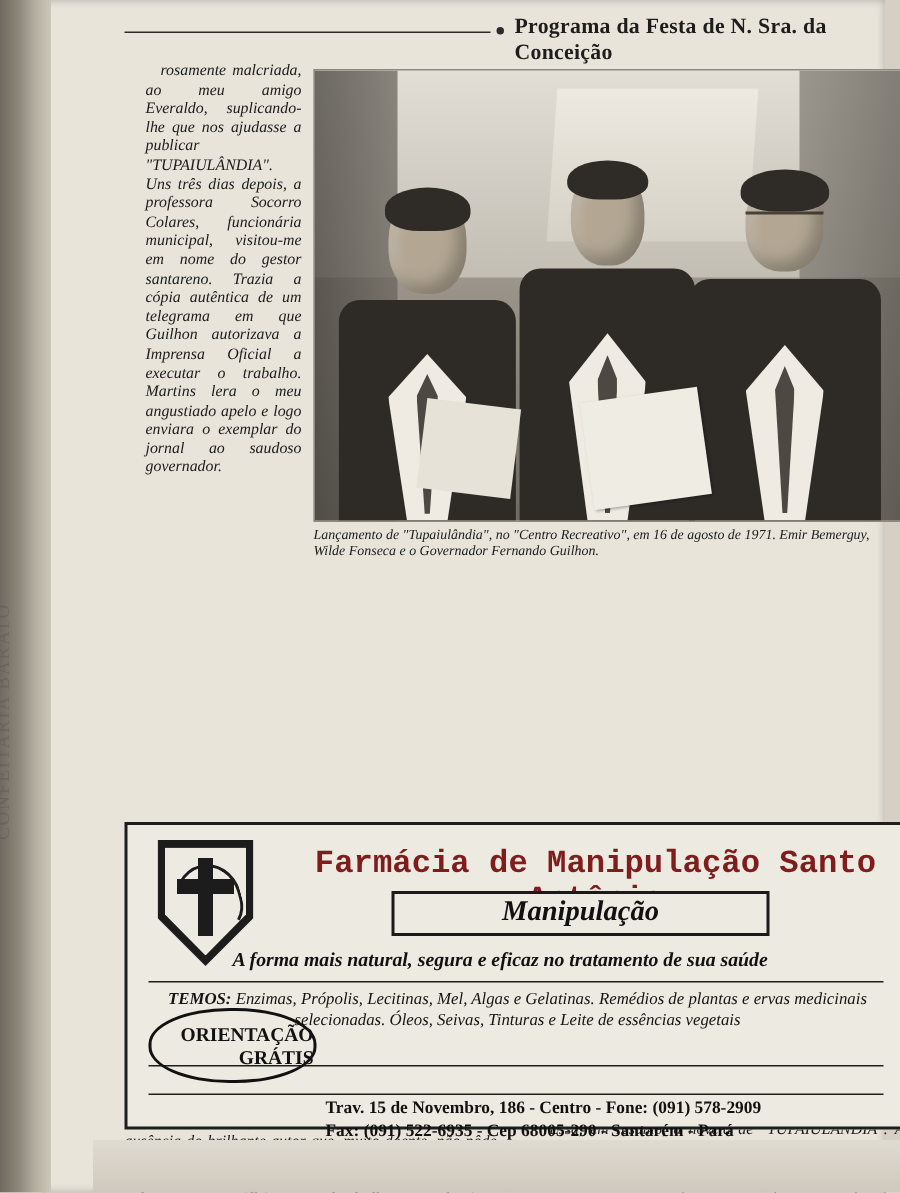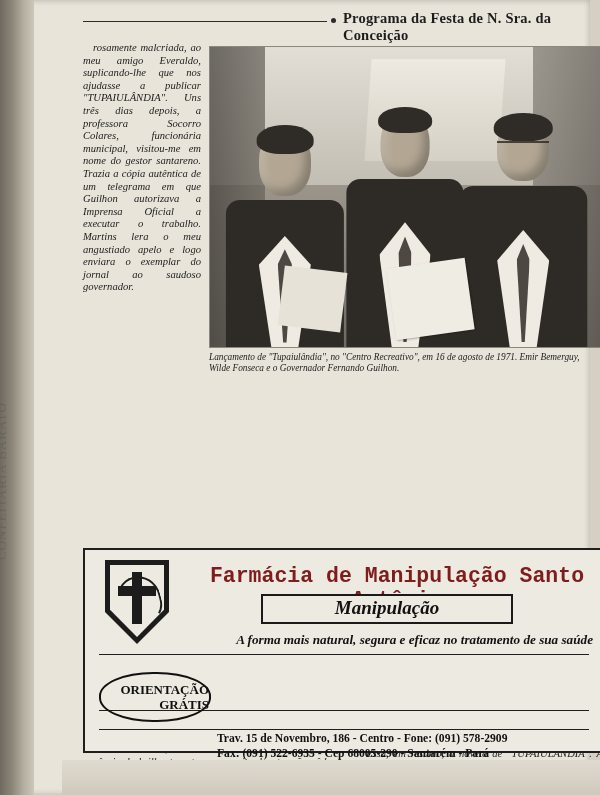--- a/index.html
+++ b/index.html
@@ -62,21 +62,21 @@
   }
   
   .top-block{position:relative;width:520px;}
   .col-left{
     position:absolute;left:0;top:0;width:118px;
     font-size:10.6px;line-height:12.6px;
     text-align:justify;
     font-style:italic;
     color:#1b1b1b;
   }
-  .col-left p{margin:0 0 0 0;text-indent:10px;}
+  .col-left p{margin:0 0 0 14px;text-indent:10px;}
   .photo-wrap{
     position:absolute;left:126px;top:4px;width:394px;
   }
   .photo{
     width:394px;height:300px;
     background:#b9b4aa;
     position:relative;overflow:hidden;
     border:1px solid #8d887e;
   }
   .photo .bg{
@@ -233,21 +233,21 @@
     border:2px solid #1a1a1a;
     background:#edeae1;
     text-align:center;
     padding:1px 0 3px 0;
   }
   .homeo{
     font-size:19px;font-style:italic;font-weight:bold;color:#111;
   }
   .ad-sub{
     position:absolute;left:70px;top:82px;width:438px;
-    text-align:right;
+    text-align:left;
     font-size:13.2px;font-weight:bold;font-style:italic;color:#111;
   }
   .ad-rule{
     position:absolute;left:14px;width:490px;height:1px;background:#1e1e1e;
   }
   .rule1{top:104px;}
   .rule2{top:160px;}
   .rule3{top:179px;}
   .temos{
     position:absolute;left:18px;top:110px;width:484px;
@@ -368,20 +368,24 @@
         <div class="ad-title">Farmácia de Manipulação Santo Antônio</div>
 
         <div class="homeo-wrap">
           <div class="homeo">Manipulação</div>
         </div>
 
         <div class="ad-sub">A forma mais natural, segura e eficaz no tratamento de sua saúde</div>
 
         <div class="ad-rule rule1"></div>
 
+        <div class="temos">
+          <b>TEMOS:</b>
+          <span>Enzimas, Própolis, Lecitinas, Mel, Algas e Gelatinas. Remédios de plantas e ervas medicinais selecionadas. Óleos, Seivas, Tinturas e Leite de essências vegetais</span>
+        </div>
 
         <div class="ad-rule rule2"></div>
 
 
         <div class="ad-rule rule3"></div>
 
         <div class="orient-badge">
           <div class="l1">ORIENTAÇÃO</div>
           <div class="l2">GRÁTIS</div>
         </div>

